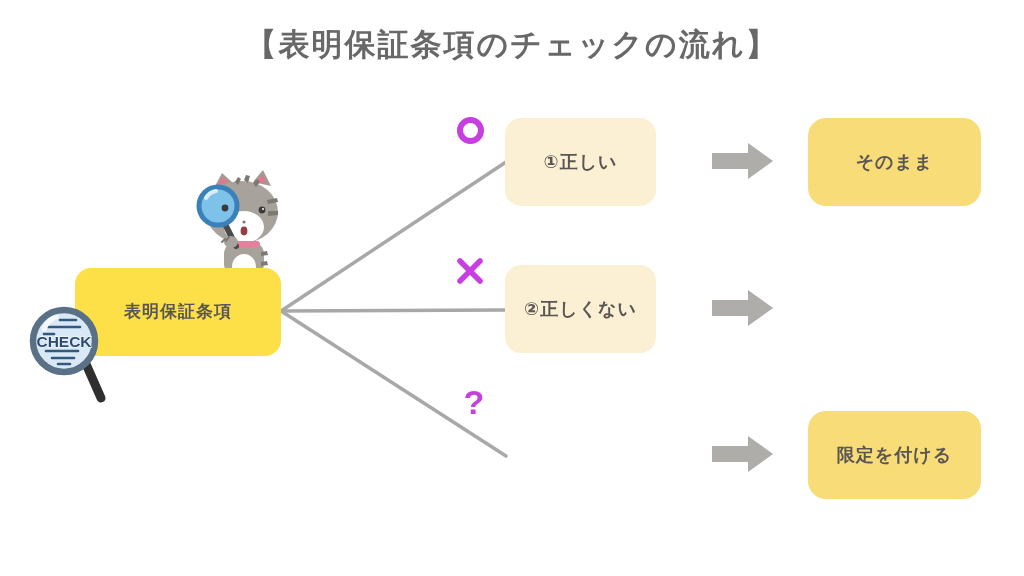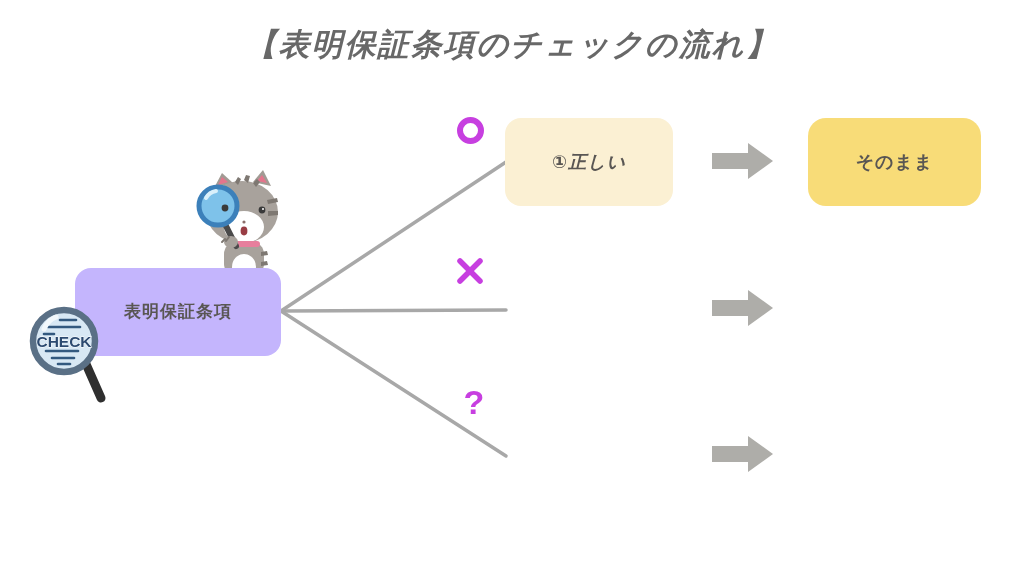--- a/index.html
+++ b/index.html
@@ -3,36 +3,36 @@
 <meta charset="utf-8">
 <style>
   * { margin:0; padding:0; box-sizing:border-box; }
   html,body { background:#ffffff; }
   body { font-family:"Liberation Sans","DejaVu Sans",sans-serif; }
   .canvas {
     position:relative; width:1024px; height:576px; background:#ffffff; overflow:hidden;
   }
   .title {
     position:absolute; top:24px; left:0; width:1024px; text-align:center;
-    font-size:31px; font-weight:800; color:#686868; letter-spacing:2px;font-style:italic;
+    font-size:31px; font-weight:800; color:#686868; letter-spacing:2px;
   }
   .connectors { position:absolute; top:0; left:0; }
   .source-box {
     position:absolute; left:75px; top:268px; width:206px; height:88px;
-    background:#c4b5fd; border-radius:16px; display:flex; flex-direction:column;
+    background:#fde047; border-radius:16px; display:flex; flex-direction:column;
     justify-content:center; align-items:center; z-index:3;
   }
   .source-box .ln {
     font-size:17px; font-weight:bold; color:#595653; line-height:1.55; letter-spacing:1px;
   }
   .cat { position:absolute; left:181px; top:170px; z-index:1; }
   .check-glass { position:absolute; left:26px; top:303px; z-index:4; }
   .cond-box {
-    position:absolute; left:505px; width:168px; height:88px; background:#fbf0d3;
-    border-radius:16px; display:flex; justify-content:center; align-items:center; z-index:2;font-style:italic;
+    position:absolute; left:505px; width:151px; height:88px; background:#fbf0d3;
+    border-radius:16px; display:flex; justify-content:center; align-items:center; z-index:2;
   }
   .result-box {
     position:absolute; left:808px; width:173px; height:88px; background:#f8dc78;
     border-radius:18px; display:flex; justify-content:center; align-items:center; z-index:2;
   }
   .row1 { top:118px; } .row2 { top:265px; } .row3 { top:411px; }
   .box-label { font-size:18px; font-weight:bold; color:#595653; letter-spacing:1px; }
   .arrow { position:absolute; left:712px; z-index:2; }
   .arr1 { top:142px; } .arr2 { top:289px; } .arr3 { top:435px; }
   .sym-circle {
@@ -126,21 +126,27 @@
   <div class="cond-box row1">
     <span class="box-label">①正しい</span>
   </div>
   <svg class="arrow arr1" width="62" height="38" viewBox="0 0 62 38">
     <polygon points="0,11 36,11 36,1 61,19 36,37 36,27 0,27" fill="#aeada9"></polygon>
   </svg>
   <div class="result-box row1">
     <span class="box-label">そのまま</span>
   </div>
 
+  <div class="cond-box row2">
+    <span class="box-label">②正しくない</span>
+  </div>
   <svg class="arrow arr2" width="62" height="38" viewBox="0 0 62 38">
     <polygon points="0,11 36,11 36,1 61,19 36,37 36,27 0,27" fill="#aeada9"></polygon>
   </svg>
 
   <svg class="arrow arr3" width="62" height="38" viewBox="0 0 62 38">
     <polygon points="0,11 36,11 36,1 61,19 36,37 36,27 0,27" fill="#aeada9"></polygon>
   </svg>
+  <div class="result-box row3">
+    <span class="box-label">限定を付ける</span>
+  </div>
 
 </div>
 
 </body></html>

